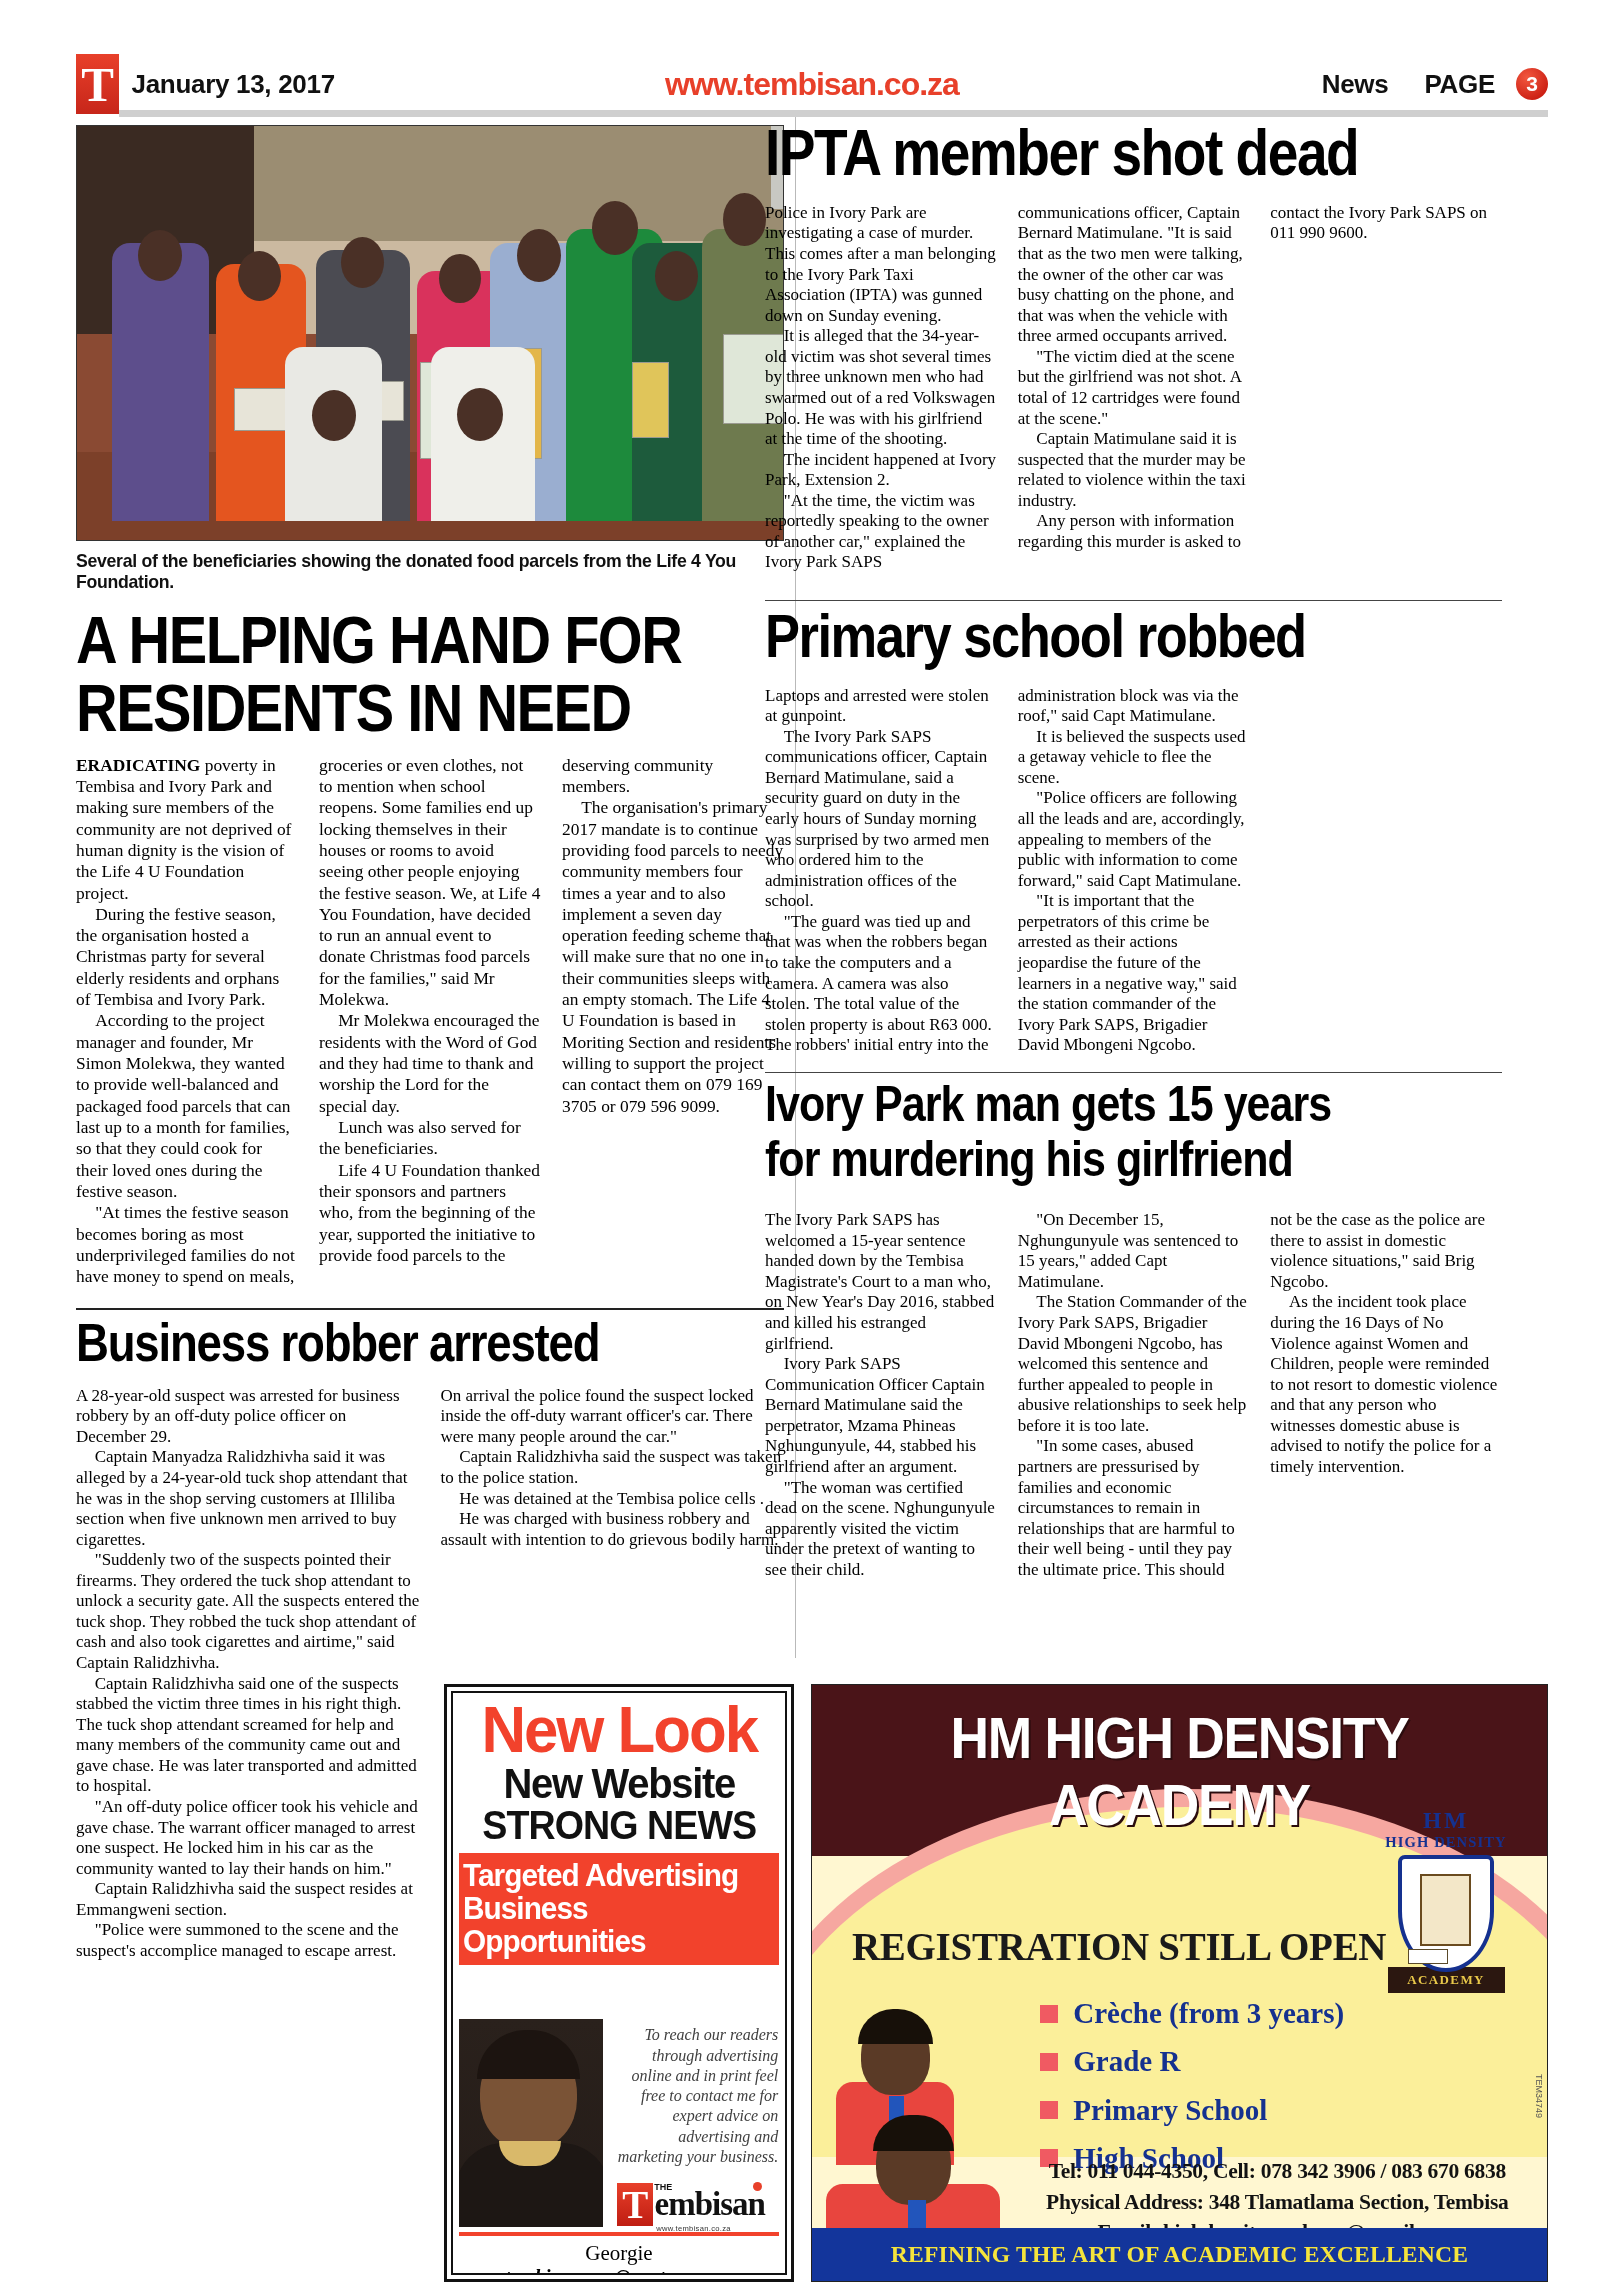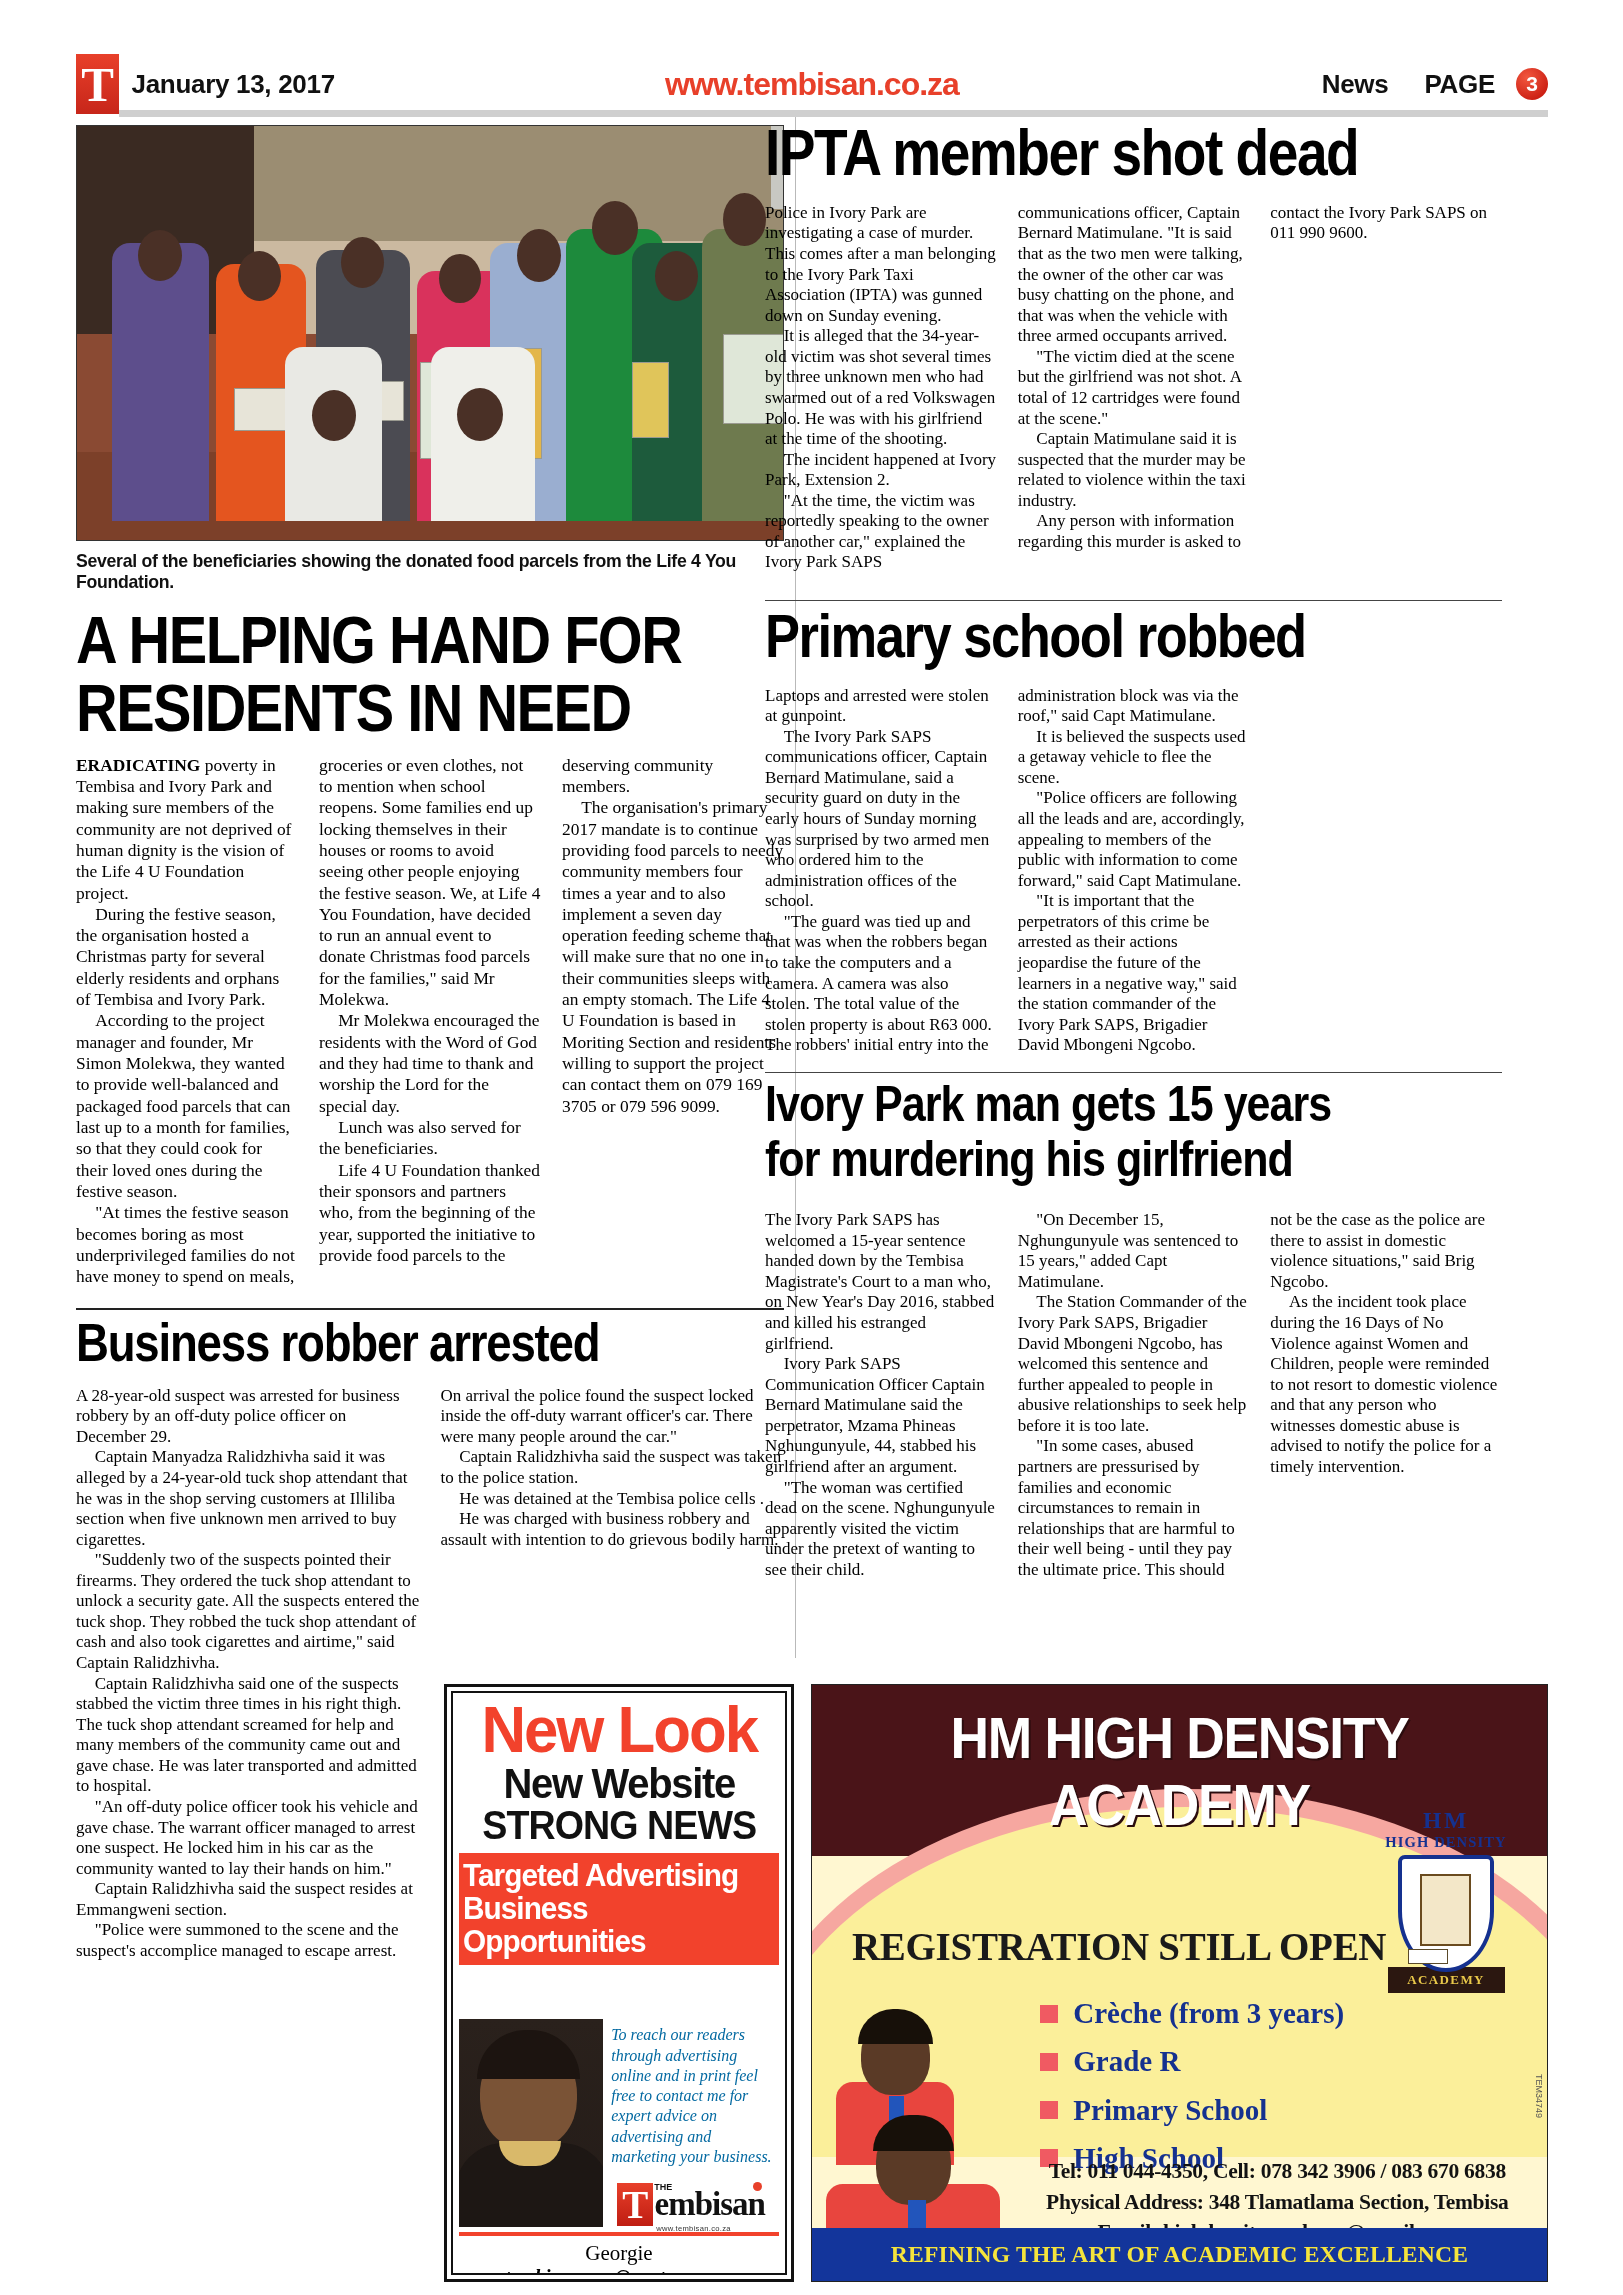--- a/index.html
+++ b/index.html
@@ -236,21 +236,21 @@
     border-radius: 49px 49px 0 0; background:#1d1714;
   }
   .nl-photo .collar {
     position:absolute; left:40px; top:122px; width:62px; height:25px;
     background:#d9b96a; border-radius: 0 0 30.5px 30.5px;
   }
   .nl-blurb {
     position: absolute; left: 158px; top: 332px; width: 167px;
     font-family: "Liberation Serif", serif;
     font-style: italic; font-size: 16px; line-height: 1.27;
-    text-align: left; color: #0369a1;
+    text-align: right; color: #404040;
   }
   .nl-logo {
     position:absolute; left: 164px; top: 486px; width: 161px; height: 51px;
     display:flex; align-items:center;
   }
   .nl-logo .tbox {
     width:36px; height:43px;
     background: linear-gradient(180deg,#e8402a,#bf1d12);
     color:#fff; font-family:"Liberation Serif",serif; font-weight:bold;
     font-size:39px; line-height:0.95; display:flex; align-items:center; justify-content:center;

